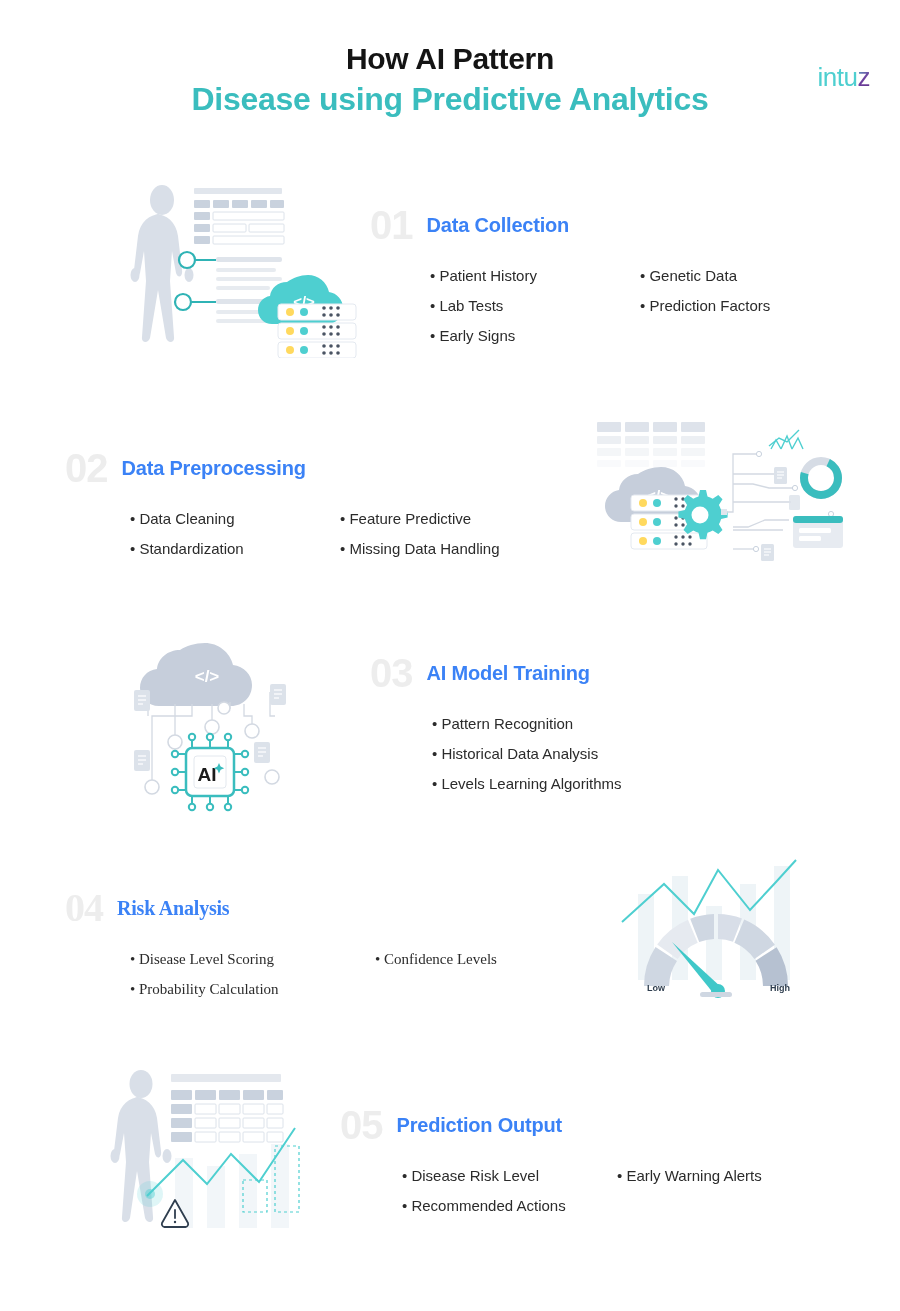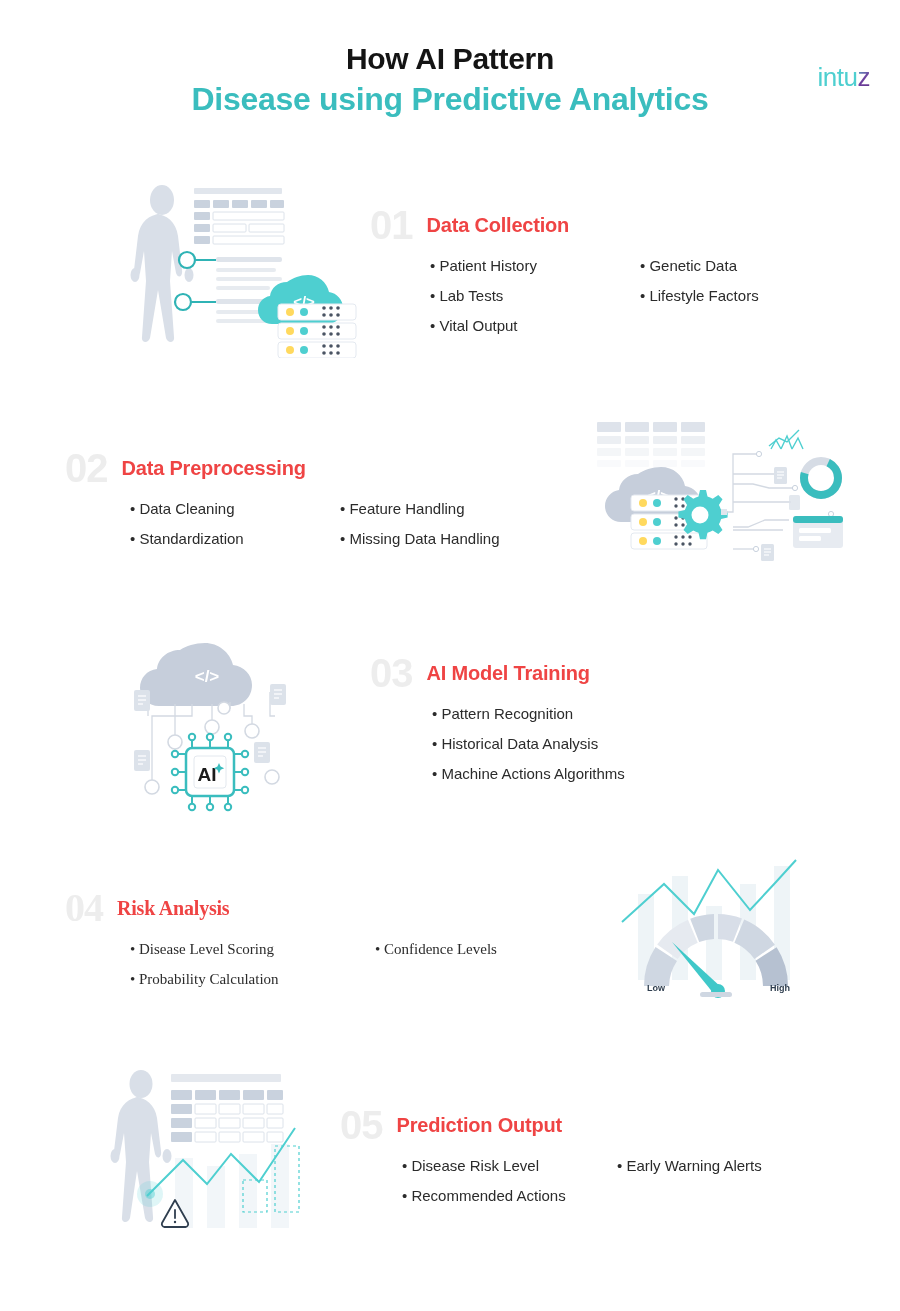--- a/index.html
+++ b/index.html
@@ -34,24 +34,24 @@
     letter-spacing:-0.3px; line-height:1.35;
   }
 
   
   .step { position:absolute; }
   .step-num {
     font-size:40px; font-weight:700; color:#EDEDED;
     line-height:1; letter-spacing:-1px;
   }
   .step-title {
-    font-size:20px; font-weight:700; color:#ef4444; letter-spacing:-0.2px;
+    font-size:20px; font-weight:700; color:#3b82f6; letter-spacing:-0.2px;
   }
   .head-row { display:flex; align-items:center; gap:14px; }
-  .bullets { display:flex; flex-wrap:wrap; margin-top:6px; }
+  .bullets { display:flex; flex-wrap:wrap; margin-top:16px; }
   .bullet {
     font-size:15px; color:#2b2b2b; line-height:30px; white-space:nowrap;
   }
   .bullet::before { content:"• "; }
 
   .art { position:absolute; }
 
   
   .body-sil { fill:#D9DFE8; }
   .tbl-head { fill:#C9D2DE; }
@@ -79,25 +79,25 @@
 
   <div class="step" style="left:370px; top:205px;">
     <div class="head-row">
       <div class="step-num">01</div>
       <div class="step-title">Data Collection</div>
     </div>
     <div class="bullets" style="margin-left:60px; width:400px;">
       <div style="width:210px;">
         <div class="bullet">Patient History</div>
         <div class="bullet">Lab Tests</div>
-        <div class="bullet">Vital Output</div>
+        <div class="bullet">Early Signs</div>
       </div>
       <div style="width:190px;">
         <div class="bullet">Genetic Data</div>
-        <div class="bullet">Lifestyle Factors</div>
+        <div class="bullet">Prediction Factors</div>
       </div>
     </div>
   </div>
 
   <div class="art" style="left:120px; top:178px;">
     <svg width="250" height="180" viewBox="0 0 250 180">
 
       <g>
         <ellipse class="body-sil" cx="42" cy="22" rx="12" ry="15"></ellipse>
         <path class="body-sil" d="M42 36 c-13 0 -22 8 -24 22 l-4 34 c-1 7 4 9 6 3 l4 -22 l2 30 l-4 56 c-1 6 6 7 8 1 l8 -48 l8 48 c2 6 9 5 8 -1 l-4 -56 l2 -30 l4 22 c2 6 7 4 6 -3 l-4 -34 c-2 -14 -11 -22 -24 -22 z"></path>
@@ -185,21 +185,21 @@
     <div class="head-row">
       <div class="step-num">02</div>
       <div class="step-title">Data Preprocessing</div>
     </div>
     <div class="bullets" style="margin-left:65px; width:420px;">
       <div style="width:210px;">
         <div class="bullet">Data Cleaning</div>
         <div class="bullet">Standardization</div>
       </div>
       <div style="width:210px;">
-        <div class="bullet">Feature Handling</div>
+        <div class="bullet">Feature Predictive</div>
         <div class="bullet">Missing Data Handling</div>
       </div>
     </div>
   </div>
 
   <div class="art" style="left:583px; top:412px;">
     <svg width="270" height="165" viewBox="0 0 270 165">
 
       <g opacity=".6">
         <rect class="tbl-head" x="14" y="10" width="24" height="10" rx="1"></rect>
@@ -320,21 +320,21 @@
 
   <div class="step" style="left:370px; top:653px;">
     <div class="head-row">
       <div class="step-num">03</div>
       <div class="step-title">AI Model Training</div>
     </div>
     <div class="bullets" style="margin-left:62px; width:400px;">
       <div style="width:400px;">
         <div class="bullet">Pattern Recognition</div>
         <div class="bullet">Historical Data Analysis</div>
-        <div class="bullet">Machine Actions Algorithms</div>
+        <div class="bullet">Levels Learning Algorithms</div>
       </div>
     </div>
   </div>
 
   <div class="art" style="left:112px; top:632px;">
     <svg width="200" height="180" viewBox="0 0 200 180">
 
       <g>
         <path class="cloud-gray" d="M68 18 c-12 0 -22 8 -23 19 c-10 1 -17 9 -17 19 c0 10 8 18 19 18 h72 c12 0 21 -9 21 -21 c0 -10 -8 -19 -19 -20 c-3 -13 -15 -22 -28 -22 c-10 0 -19 3 -25 7 z"></path>
         <text x="95" y="50" font-family="'Liberation Sans',sans-serif" font-size="17" font-weight="700" fill="#fff" text-anchor="middle">&lt;/&gt;</text>

